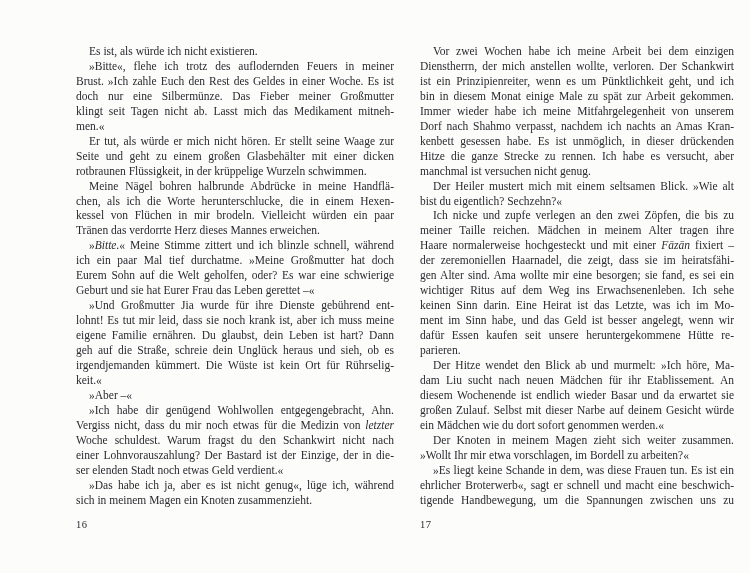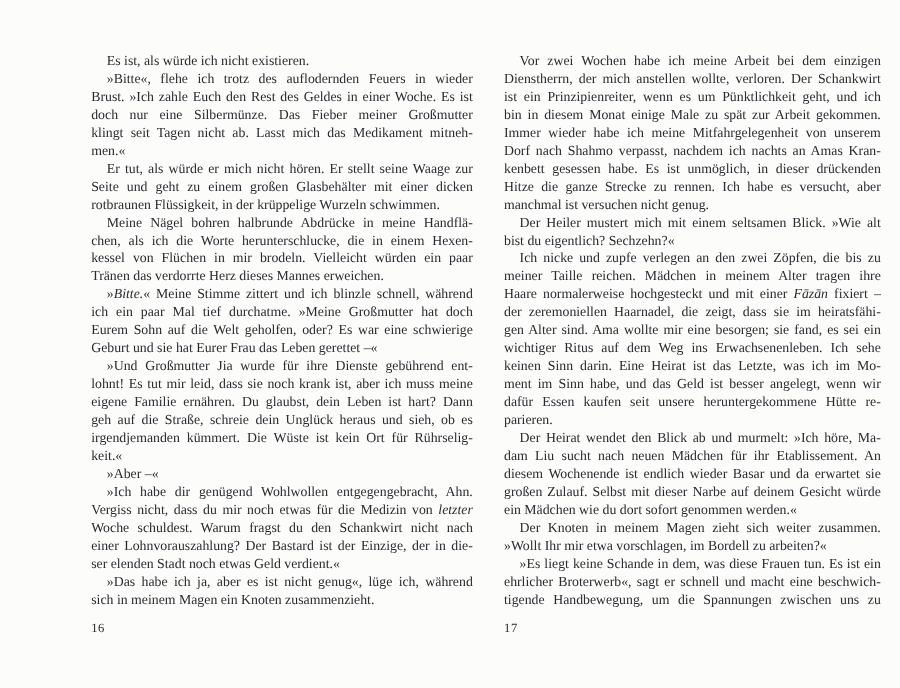--- a/index.html
+++ b/index.html
@@ -48,21 +48,21 @@
   }
 </style>
 </head>
 <body>
 
 <div class="spread">
 
   <section class="page left">
     <div class="text-block">
         <div class="line first end">Es ist, als würde ich nicht existieren.</div>
-        <div class="line first">»Bitte«, flehe ich trotz des auflodernden Feuers in wieder</div>
+        <div class="line first">»Bitte«, flehe ich trotz des auflodernden Feuers in meiner</div>
         <div class="line">Brust. »Ich zahle Euch den Rest des Geldes in einer Woche. Es ist</div>
         <div class="line">doch nur eine Silbermünze. Das Fieber meiner Großmutter</div>
         <div class="line">klingt seit Tagen nicht ab. Lasst mich das Medikament mitneh-</div>
         <div class="line end">men.«</div>
         <div class="line first">Er tut, als würde er mich nicht hören. Er stellt seine Waage zur</div>
         <div class="line">Seite und geht zu einem großen Glasbehälter mit einer dicken</div>
         <div class="line end">rotbraunen Flüssigkeit, in der krüppelige Wurzeln schwimmen.</div>
         <div class="line first">Meine Nägel bohren halbrunde Abdrücke in meine Handflä-</div>
         <div class="line">chen, als ich die Worte herunterschlucke, die in einem Hexen-</div>
         <div class="line">kessel von Flüchen in mir brodeln. Vielleicht würden ein paar</div>
@@ -105,21 +105,21 @@
         <div class="line first">Ich nicke und zupfe verlegen an den zwei Zöpfen, die bis zu</div>
         <div class="line">meiner Taille reichen. Mädchen in meinem Alter tragen ihre</div>
         <div class="line">Haare normalerweise hochgesteckt und mit einer <i>Fāzān</i> fixiert –</div>
         <div class="line">der zeremoniellen Haarnadel, die zeigt, dass sie im heiratsfähi-</div>
         <div class="line">gen Alter sind. Ama wollte mir eine besorgen; sie fand, es sei ein</div>
         <div class="line">wichtiger Ritus auf dem Weg ins Erwachsenenleben. Ich sehe</div>
         <div class="line">keinen Sinn darin. Eine Heirat ist das Letzte, was ich im Mo-</div>
         <div class="line">ment im Sinn habe, und das Geld ist besser angelegt, wenn wir</div>
         <div class="line">dafür Essen kaufen seit unsere heruntergekommene Hütte re-</div>
         <div class="line end">parieren.</div>
-        <div class="line first">Der Heirat wendet den Blick ab und murmelt: »Ich höre, Ma-</div>
+        <div class="line first">Der Hitze wendet den Blick ab und murmelt: »Ich höre, Ma-</div>
         <div class="line">dam Liu sucht nach neuen Mädchen für ihr Etablissement. An</div>
         <div class="line">diesem Wochenende ist endlich wieder Basar und da erwartet sie</div>
         <div class="line">großen Zulauf. Selbst mit dieser Narbe auf deinem Gesicht würde</div>
         <div class="line end">ein Mädchen wie du dort sofort genommen werden.«</div>
         <div class="line first">Der Knoten in meinem Magen zieht sich weiter zusammen.</div>
         <div class="line end">»Wollt Ihr mir etwa vorschlagen, im Bordell zu arbeiten?«</div>
         <div class="line first">»Es liegt keine Schande in dem, was diese Frauen tun. Es ist ein</div>
         <div class="line">ehrlicher Broterwerb«, sagt er schnell und macht eine beschwich-</div>
         <div class="line">tigende Handbewegung, um die Spannungen zwischen uns zu</div>
       </div>

